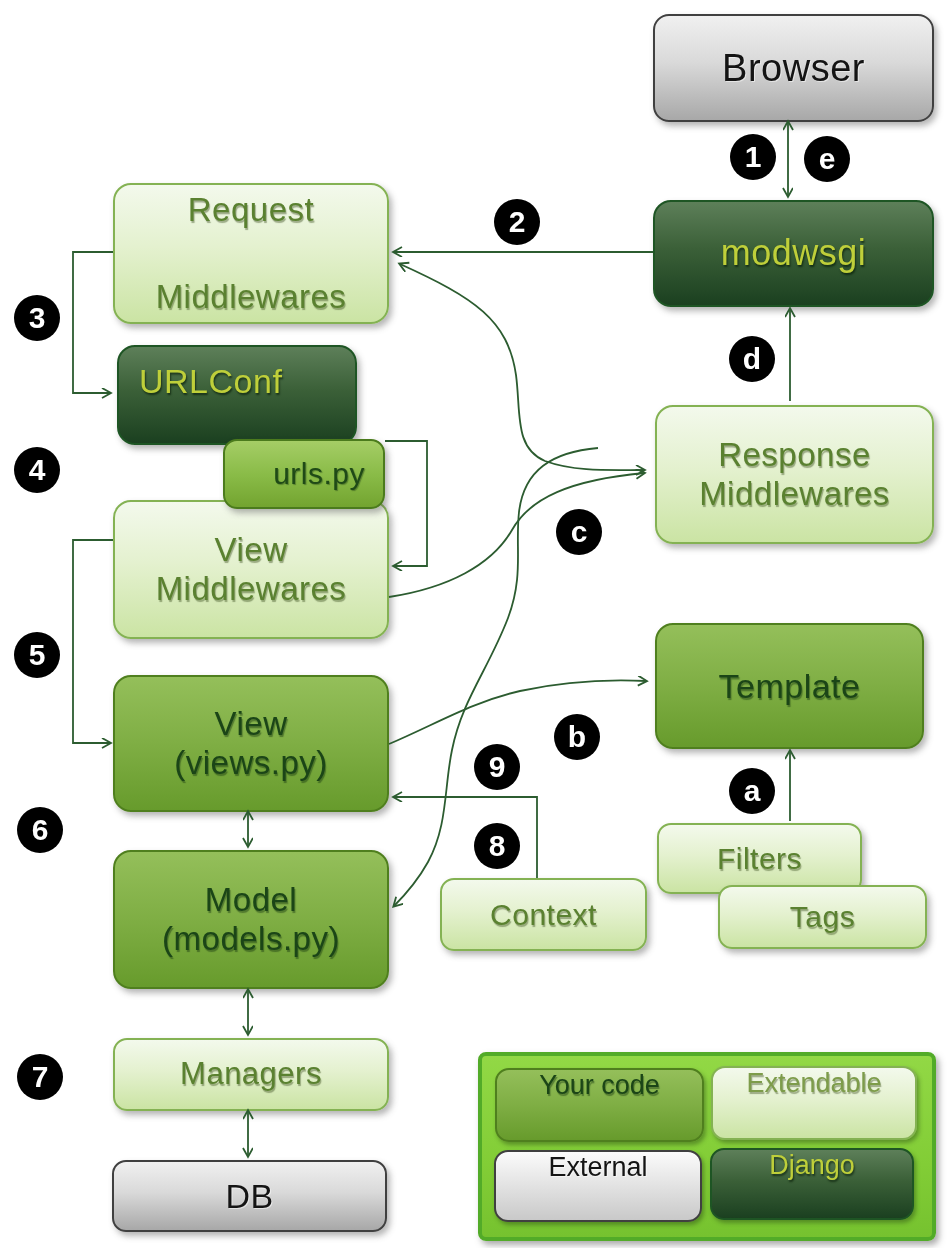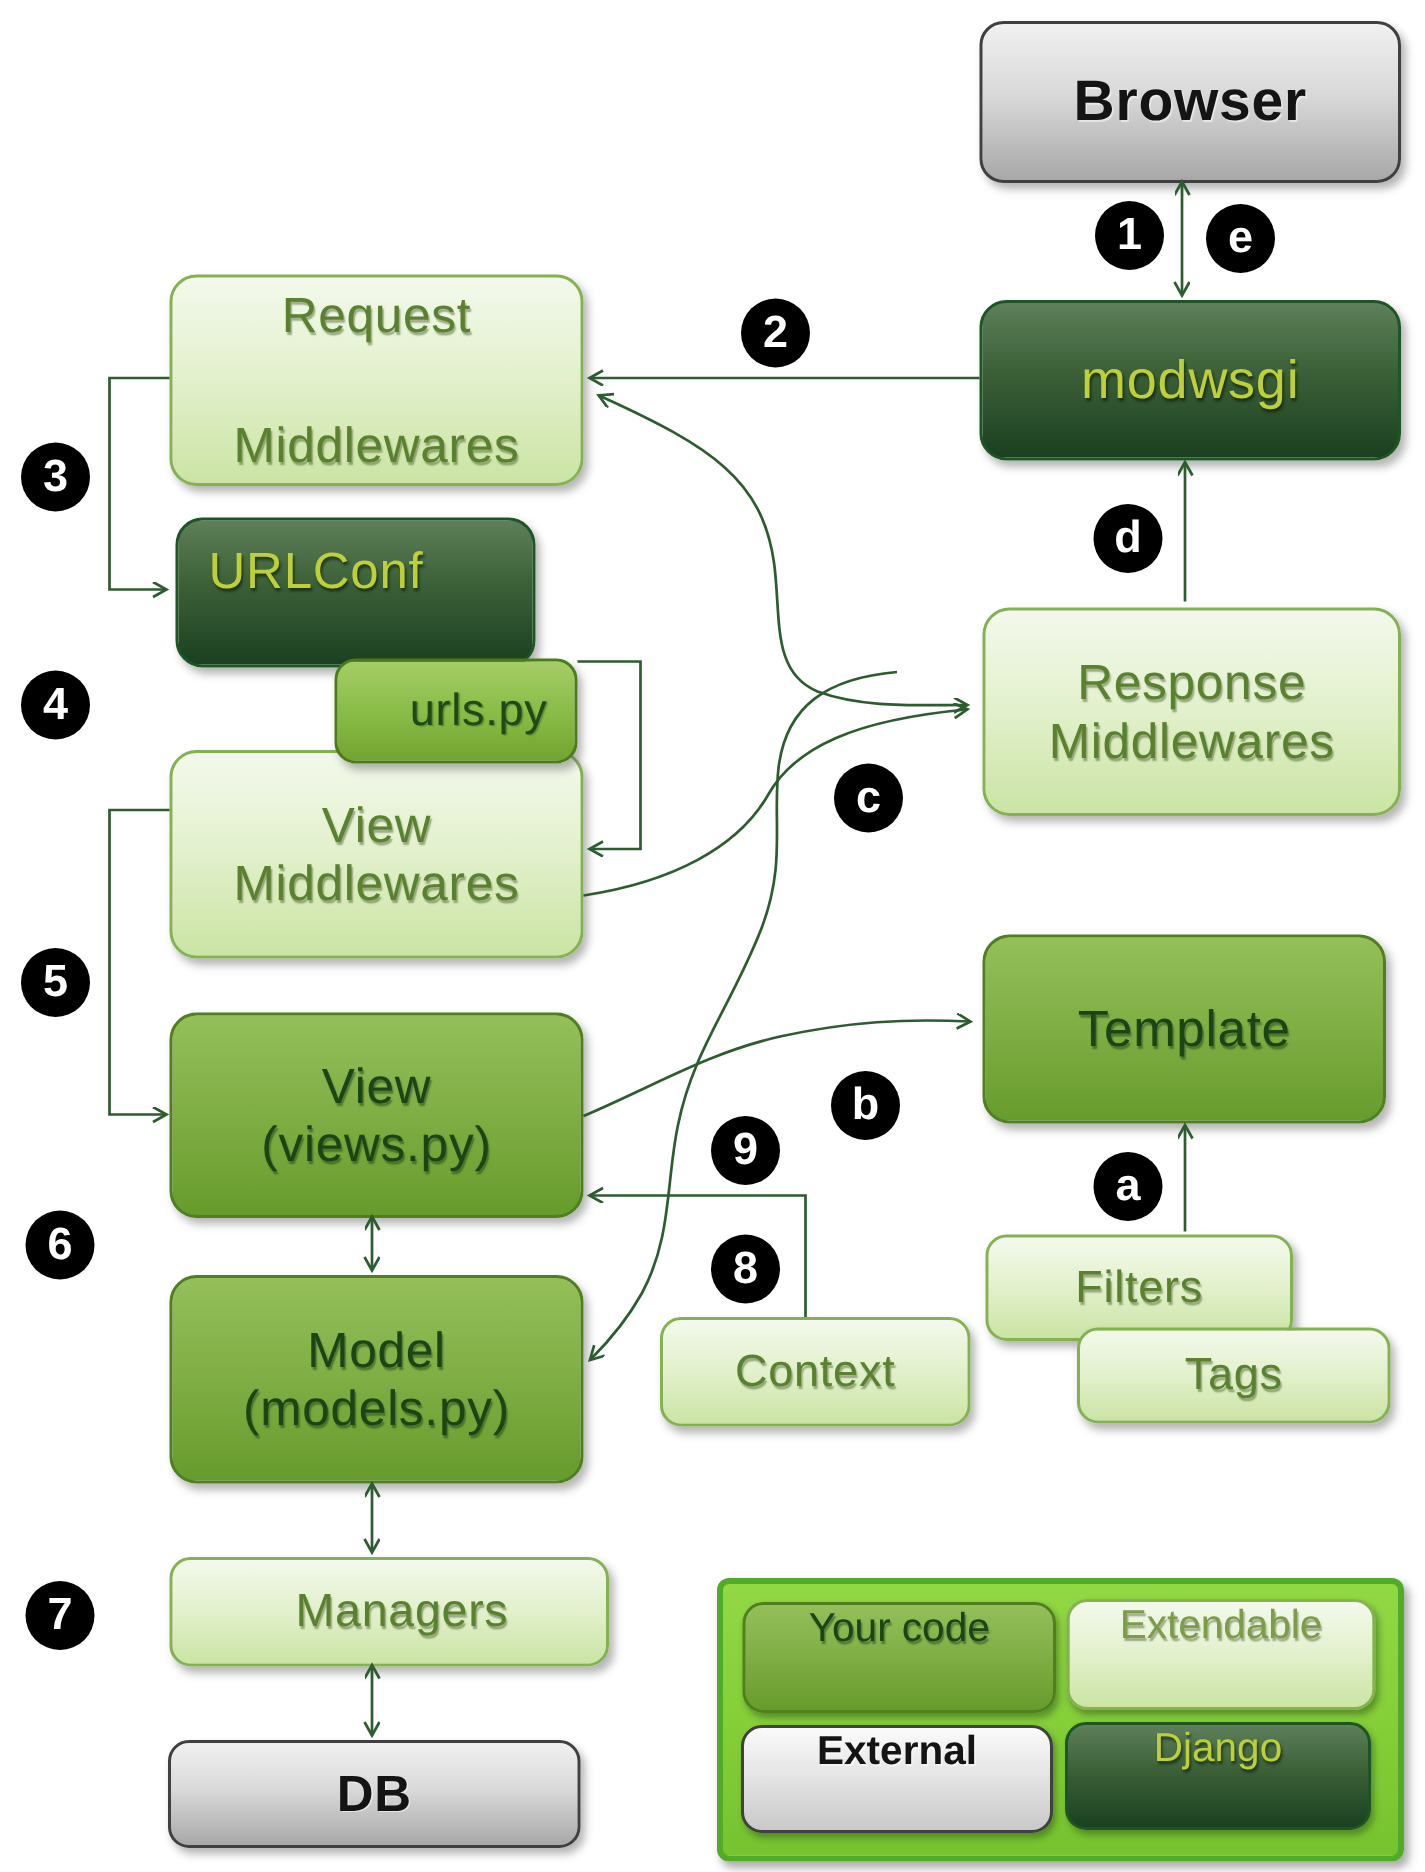--- a/index.html
+++ b/index.html
@@ -29,41 +29,40 @@
   }
   .dark{
     background:linear-gradient(180deg,#5d7f59 0%,#3b6038 45%,#1b4020 100%);
     border:2px solid #1e5524;color:#bfcf3a;
     text-shadow:1px 2px 2px rgba(0,20,0,.6);
   }
   .gray{
     background:linear-gradient(180deg,#f0f0f0 0%,#d9d9d9 45%,#a8a8a8 100%);
     border:2px solid #404040;color:#141414;
     text-shadow:1px 1px 0 rgba(255,255,255,.5);
-    font-weight:bold;
   }
   .marker{
     position:absolute;width:46px;height:46px;border-radius:50%;background:#000;
     color:#fff;font-size:30px;font-weight:bold;display:flex;align-items:center;justify-content:center;
     z-index:30;line-height:1;
   }
   svg.wires{position:absolute;left:0;top:0;z-index:20;pointer-events:none;}
   svg.wires path{fill:none;stroke:#2c5c30;stroke-width:1.8;}
   .legend-panel{
     position:absolute;left:478px;top:1052px;width:450px;height:181px;
     background:linear-gradient(180deg,#92d845 0%,#82cd36 60%,#76c22f 100%);
     border:4px solid #52ab28;border-radius:8px;box-shadow:3px 4px 6px rgba(90,90,90,.5);
     z-index:5;
   }
   .chip{
     position:absolute;display:flex;align-items:flex-start;justify-content:center;
     border-radius:14px;box-shadow:2px 3px 4px rgba(40,70,20,.45);
   }
   .t38{font-size:38px;} .t36{font-size:36px;} .t34{font-size:34px;} .t33{font-size:33px;}
-  .t31{font-size:31px;padding-left:17px;} .t30{font-size:30px;} .t27{font-size:27px;}
+  .t31{font-size:31px;} .t30{font-size:30px;} .t27{font-size:27px;}
 </style>
 </head>
 <body>
 
 <div class="canvas">
 
   <div class="box gray t38" style="left:653px;top:14px;width:277px;height:104px;border-radius:16px;">
     <span>Browser</span>
   </div>
 

